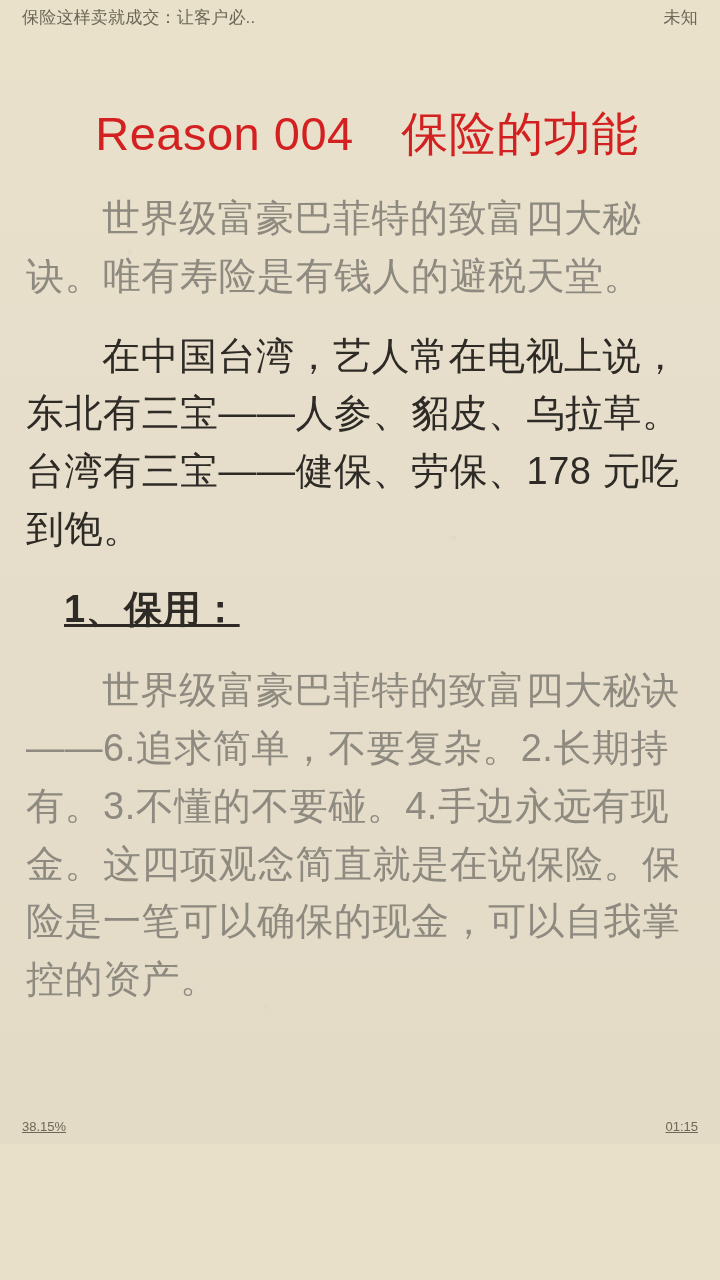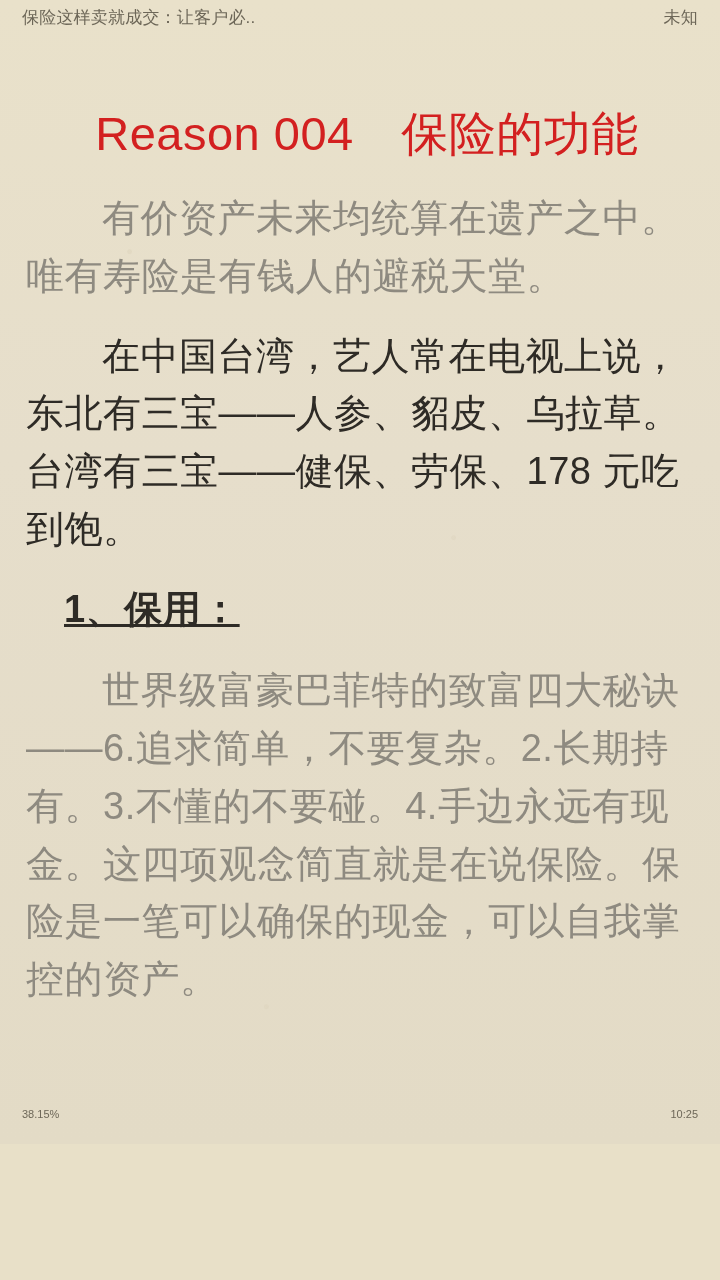--- a/index.html
+++ b/index.html
@@ -53,31 +53,32 @@
     overflow: hidden;
     text-overflow: ellipsis;
     max-width: 520px;
   }
   .statusbar .author {
     white-space: nowrap;
   }
   
   .bottombar {
     position: absolute;
-    bottom: 12px;
+    bottom: 0;
     left: 0;
     width: 720px;
     height: 36px;
     display: flex;
     align-items: center;
     justify-content: space-between;
     padding: 0 22px;
     box-sizing: border-box;
-    font-size: 11px;
+    font-size: 13px;
     color: #6d6758;
+    text-decoration: underline;
   }
   
   .content {
     position: absolute;
     top: 34px;
     left: 0;
     width: 720px;
     height: 1210px;
     padding: 70px 12px 0 26px;
     box-sizing: border-box;
@@ -126,23 +127,23 @@
   <div class="statusbar">
     <span class="title">保险这样卖就成交：让客户必..</span>
     <span class="author">未知</span>
   </div>
 
   <div class="content">
     <h1 class="chapter-title">
       <span class="t-line">Reason 004　保险的功能</span>
     </h1>
 
-    <p class="para">有价资产未来均统算在遗产之中。唯有寿险是有钱人的避税天堂。</p>
+    <p class="para">世界级富豪巴菲特的致富四大秘诀。唯有寿险是有钱人的避税天堂。</p>
     <p class="para dark">在中国台湾，艺人常在电视上说，东北有三宝——人参、貂皮、乌拉草。台湾有三宝——健保、劳保、178 元吃到饱。</p>
     <p class="para heading">1、保用：</p>
     <p class="para last">世界级富豪巴菲特的致富四大秘诀——6.追求简单，不要复杂。2.长期持有。3.不懂的不要碰。4.手边永远有现金。这四项观念简直就是在说保险。保险是一笔可以确保的现金，可以自我掌控的资产。</p>
   </div>
 
   <div class="bottombar">
     <span>38.15%</span>
-    <span>10:25</span>
+    <span>01:15</span>
   </div>
 </div>
 
 </body></html>

